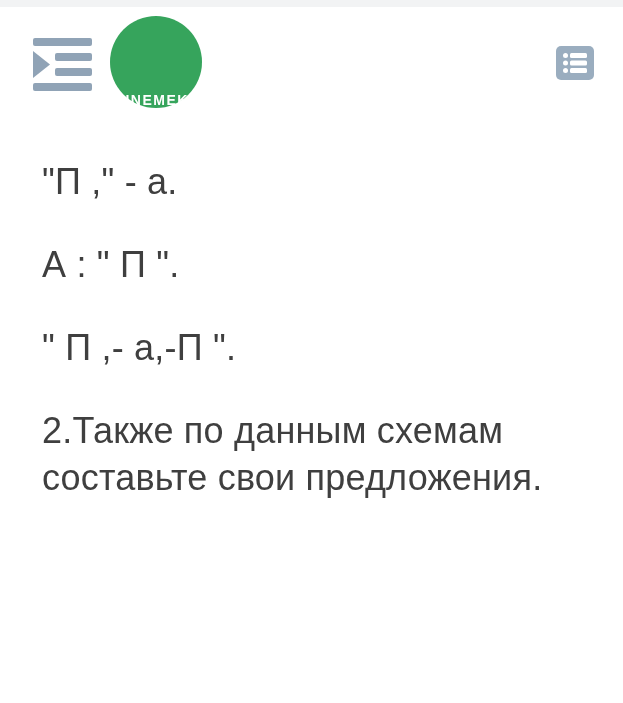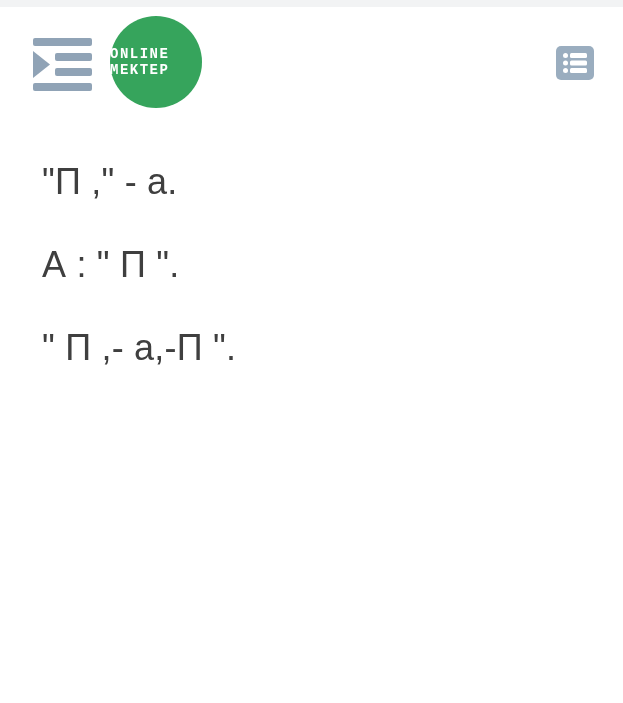--- a/index.html
+++ b/index.html
@@ -23,24 +23,23 @@
     position: absolute; left: 31px; top: 38px;
     width: 63px; height: 54px;
     cursor: pointer;
   }
 
   .logo {
     position: absolute; left: 110px; top: 16px;
     width: 92px; height: 92px;
     background: #36a45c;
     border-radius: 50%;
-    display: flex; flex-direction: column;
-    align-items: flex-start; justify-content: center;
+    display: flex; flex-direction: row;
+    align-items: flex-end; justify-content: center;
     cursor: pointer;
-    font-family: Liberation Mono, monospace;
   }
   .logo span {
     color: #ffffff;
     font-size: 14px;
     font-weight: bold;
     letter-spacing: 1.5px;
     line-height: 16px;
     text-transform: uppercase;
   }
 
@@ -108,15 +107,16 @@
         <rect x="7" y="15" width="17" height="5" rx="1.5"></rect>
       </svg>
     </div>
 
   </header>
 
   <main>
     <p>"П ," - а.</p>
     <p>А : " П ".</p>
     <p>" П ,- а,-П ".</p>
+    <p>2.Также по данным схемам составьте свои предложения.</p>
   </main>
 
 </div>
 
 </body></html>

